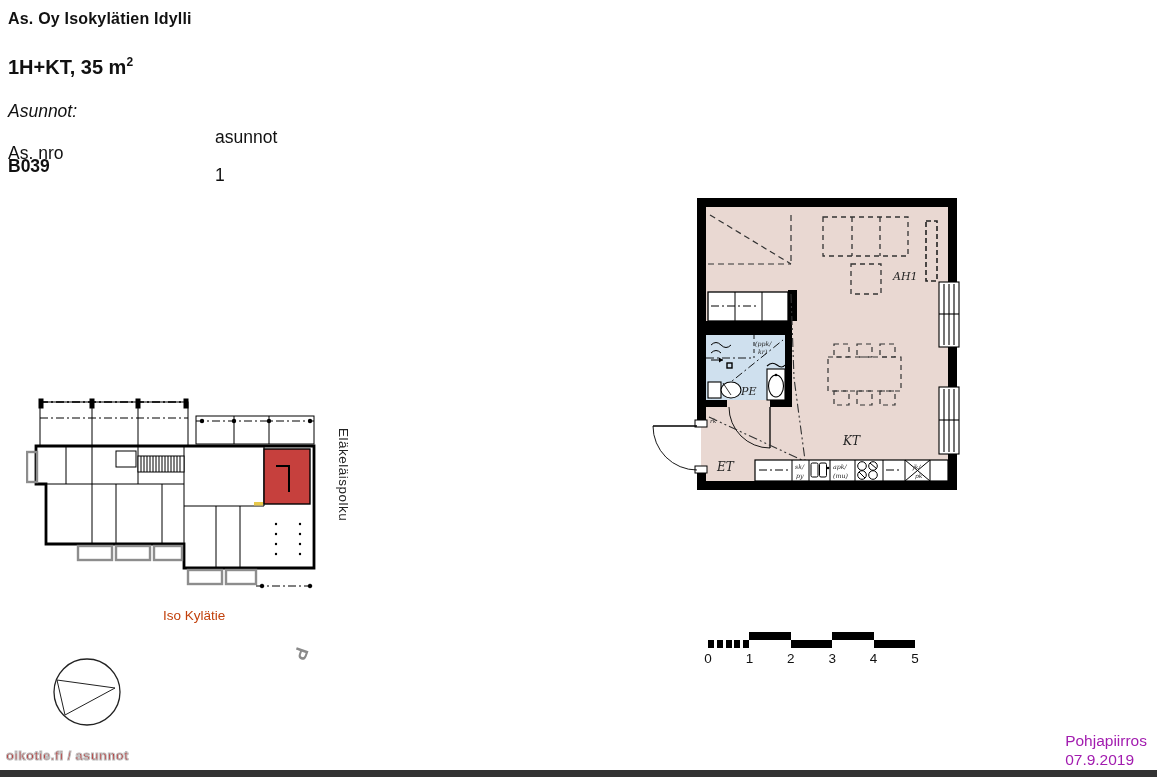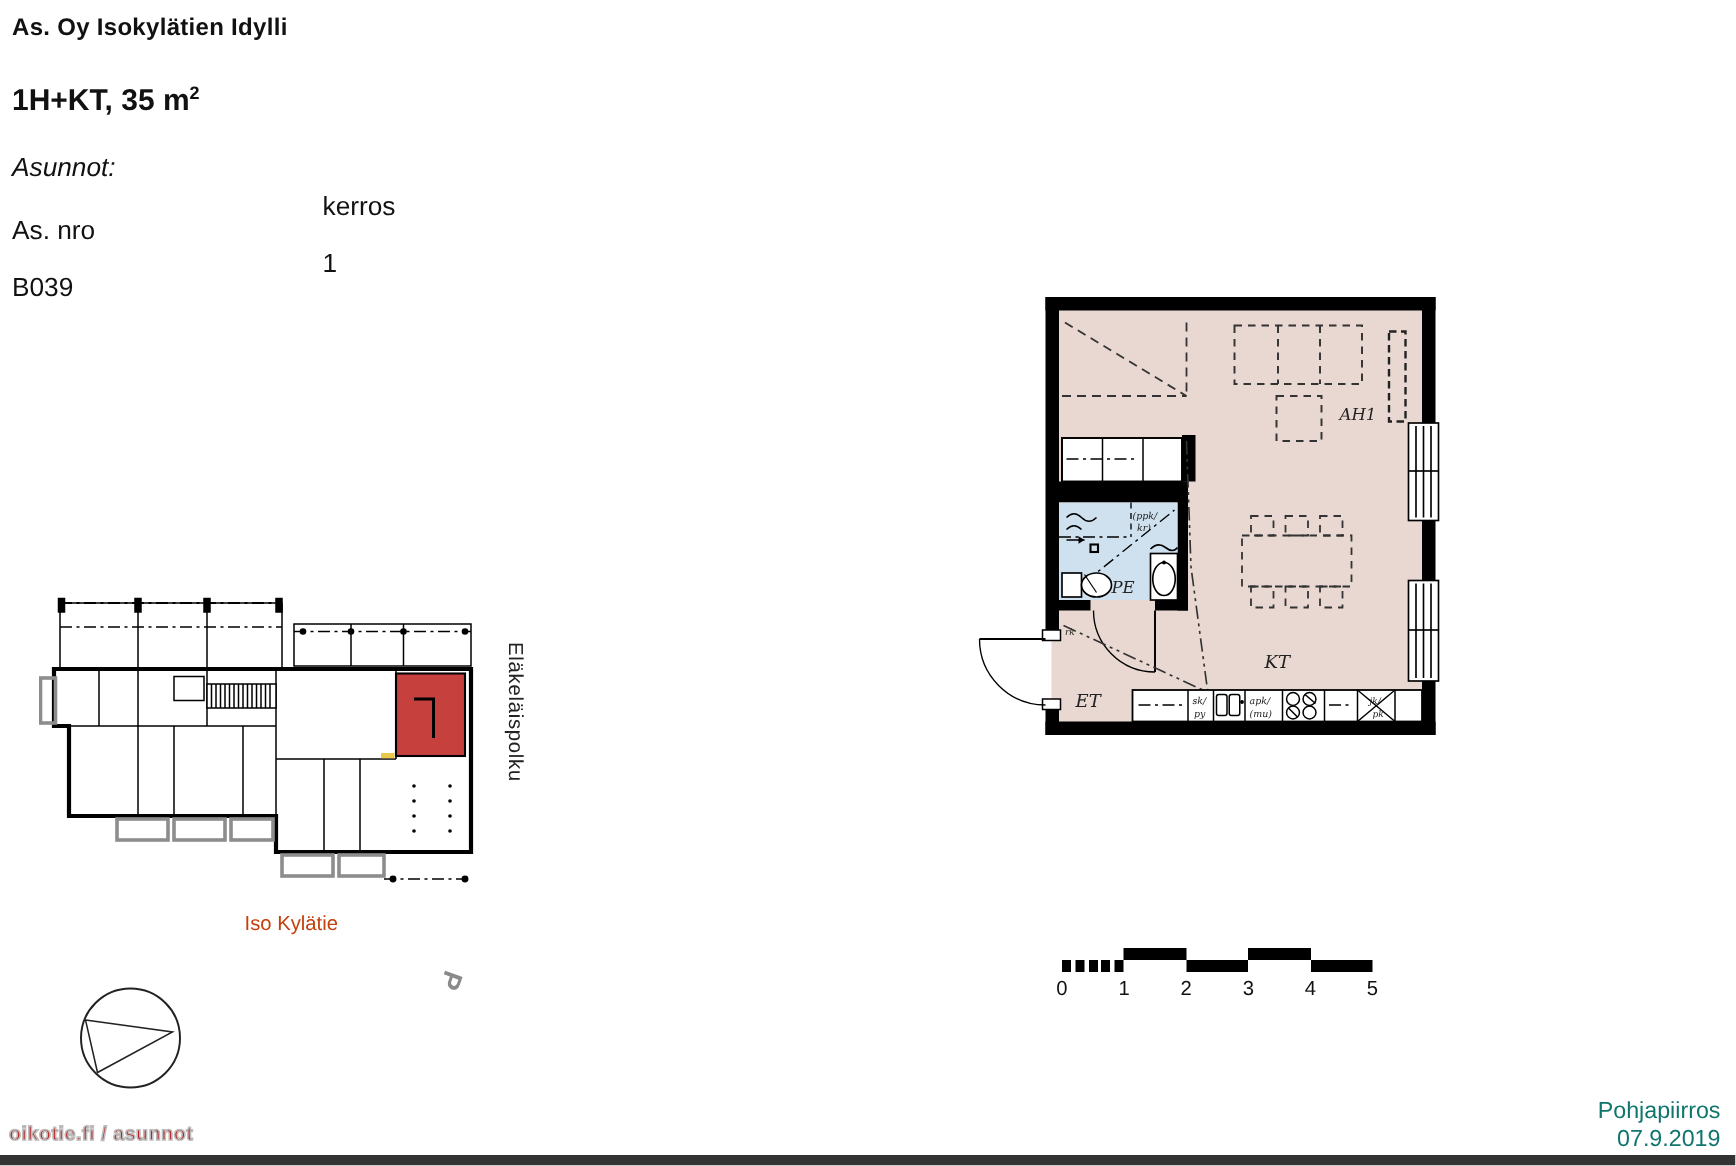--- a/index.html
+++ b/index.html
@@ -6,44 +6,44 @@
   body{width:1157px;height:777px;position:relative;overflow:hidden;
        font-family:"Liberation Sans",sans-serif;color:#111;}
   .abs{position:absolute;}
   .hdr-title{left:8px;top:10px;font-size:16px;font-weight:bold;letter-spacing:.2px;}
   .hdr-type{left:8px;top:55px;font-size:20px;font-weight:bold;text-align:right;}
   .hdr-type sup{font-size:12px;}
   .hdr-plain{font-size:17.5px;font-weight:400;}
   .lbl-asunnot{left:8px;top:101px;font-style:italic;}
   .lbl-asnro{left:8px;top:127px;margin-top:16px;}
   .lbl-kerros{left:215px;top:127px;}
-  .val-no{left:8px;top:181px;}
+  .val-no{left:8px;top:156px;font-weight:bold;}
   .val-floor{left:215px;top:165px;}
   .street-v{left:336px;top:428px;font-size:13.5px;color:#222;
             writing-mode:vertical-rl;letter-spacing:.5px;}
   .street-b{left:163px;top:608px;font-size:13.5px;color:#c2410c;}
-  .footer-right{right:10px;top:731px;text-align:right;font-size:15.5px;line-height:19px;color:#0f766e;}
+  .footer-right{right:10px;top:731px;font-size:15.5px;line-height:19px;color:#a21caf;}
   .watermark{left:6px;top:748px;font-size:13px;font-weight:bold;color:#b91c1c;
              -webkit-text-stroke:1.1px #bdbdbd;letter-spacing:.4px;}
   .bottombar{left:0;top:770px;width:1157px;height:7px;background:#333;}
   .serif-it{font-family:"DejaVu Serif",serif;font-style:italic;fill:#222;}
   
   .scalebar{left:700px;top:629px;width:230px;height:40px;}
   .scalebar .seg{position:absolute;background:#000;height:8px;}
   .scalebar .dash{position:absolute;background:#000;width:6px;height:8px;top:11px;}
   .scalebar .num{position:absolute;top:22px;font-size:13.5px;transform:translateX(-50%);}
 </style>
 </head>
 <body>
 
 <div class="abs hdr-title">As. Oy Isokylätien Idylli</div>
 <div class="abs hdr-type"><span>1H+KT, 35 m</span><sup>2</sup></div>
 <div class="abs hdr-plain lbl-asunnot">Asunnot:</div>
 <div class="abs hdr-plain lbl-asnro">As. nro</div>
-<div class="abs hdr-plain lbl-kerros">kerros</div>
+<div class="abs hdr-plain lbl-kerros">asunnot</div>
 <div class="abs hdr-plain val-no">B039</div>
 <div class="abs hdr-plain val-floor">1</div>
 
 <svg class="abs" style="left:26px;top:396px;" width="330" height="200" viewBox="0 0 330 200">
 
   <g stroke="#000" fill="none" stroke-width="1">
     <rect x="14" y="6" width="148" height="44"></rect>
     <line x1="14" y1="6" x2="162" y2="6" stroke-dasharray="8 3 2 3" stroke-width="1.4"></line>
     <line x1="66" y1="6" x2="66" y2="50"></line>
     <line x1="112" y1="6" x2="112" y2="50"></line>

